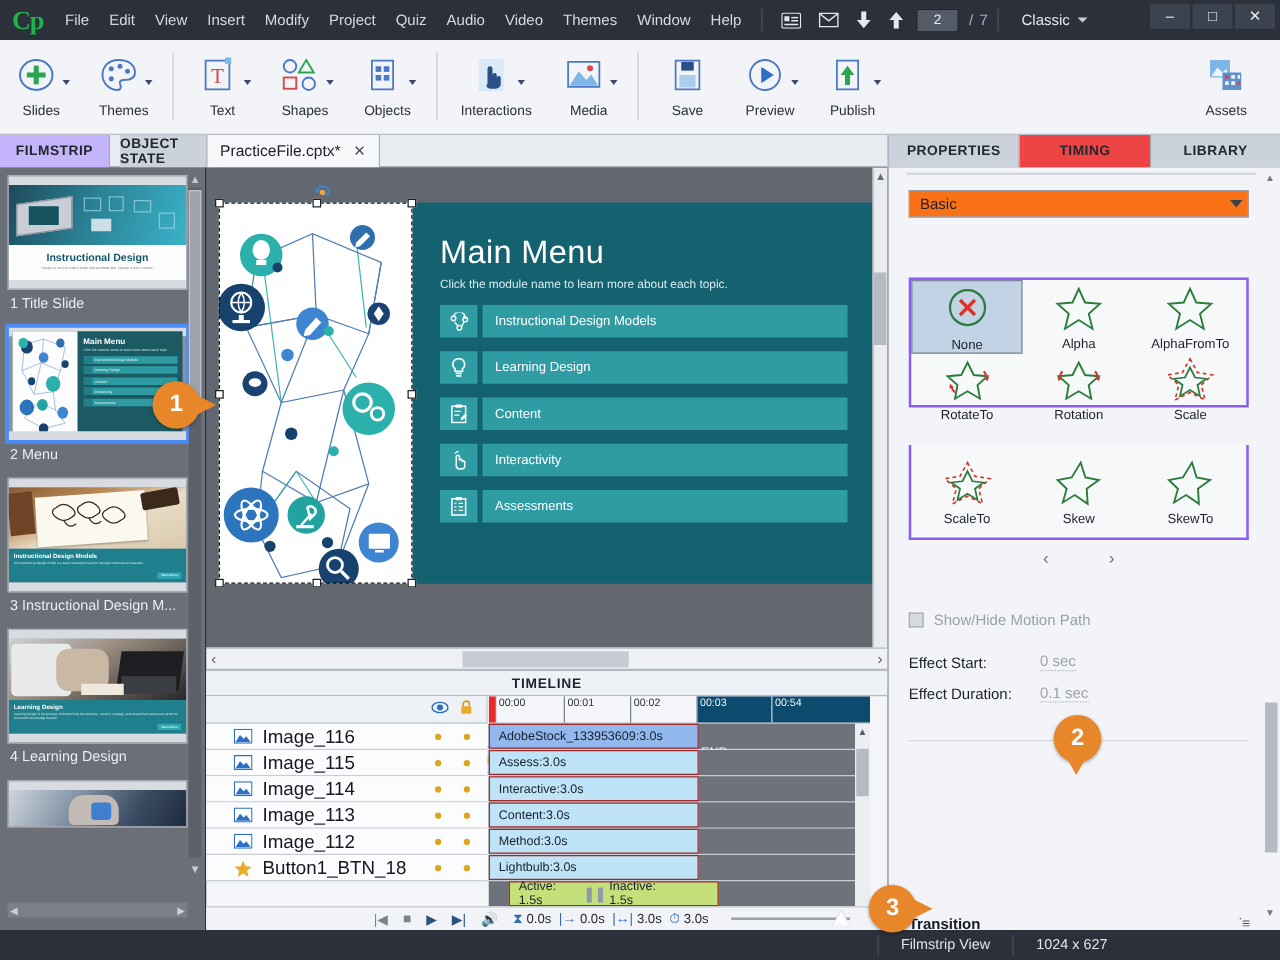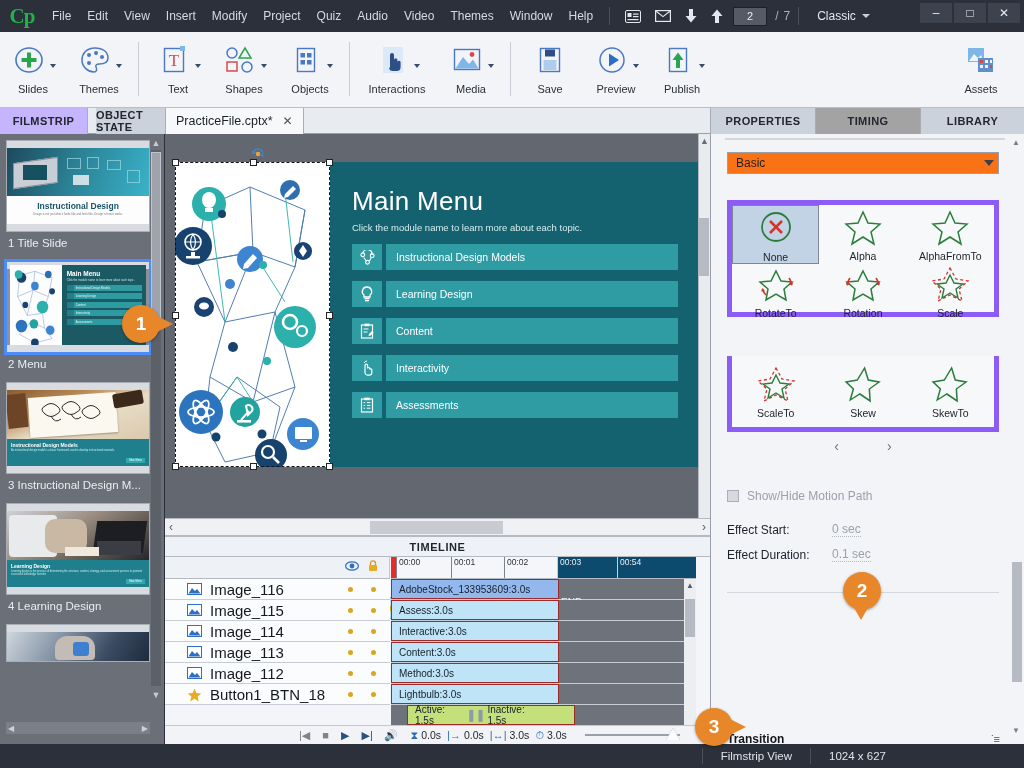--- a/index.html
+++ b/index.html
@@ -70,21 +70,21 @@
     border-left:1px solid #a8aeb8; border-right:1px solid #a8aeb8;
     display:flex; align-items:center; gap:10px; padding:0 10px; font-size:12.5px; color:#1c2028;
     cursor:default;
   }
   .doctab .x { font-size:12px; color:#4a505a; cursor:pointer;}
   .rtab {
     position:absolute; top:0; height:26px; display:flex;align-items:center;justify-content:center;
     font-size:11px; font-weight:bold; letter-spacing:.4px; color:#22262e; cursor:default;
     border-left:1px solid #a8aeb8;
   }
-  .rtab.active{ background:#a3a3a3;}
+  .rtab.active{ background:#ef4444;}
   .rtab.inactive{ background:#ccd2dc;}
 
   .filmstrip {
     position:absolute; left:0; top:134px; width:165px; height:610px;
     background:#6b6f77; border-right:1px solid #2b303a;
     overflow:hidden;
   }
   .fs-inner { position:absolute; left:6px; top:6px; width:148px; }
   .fs-slot { width:144px; margin-bottom:12px; }
   .fs-thumb {
@@ -232,22 +232,22 @@
 
   .sel {
     position:absolute; left:16px; top:18px; width:272px; height:22px;
     background:#f97316; border:1px solid #9aa0ab; display:flex; align-items:center;
     padding:0 4px 0 8px; font-size:12px; color:#1c2028; cursor:default;
   }
   .sel .ar { margin-left:auto; width:0;height:0;border-left:5px solid transparent;
              border-right:5px solid transparent;border-top:6px solid #3b414b;}
 
   .effgrid {
-    position:absolute; left:16px; top:66px; width:272px; height:117px;
-    border:5px solid #8b5cf6; background:#f7f8fa;
+    position:absolute; left:16px; top:88px; width:272px; height:104px;
+    border:2px solid #8b5cf6; background:#f7f8fa;
     display:grid; grid-template-columns:repeat(3,1fr); grid-template-rows:repeat(2,1fr);
   }
   .eff { display:flex; flex-direction:column; align-items:center; justify-content:center; cursor:default;}
   .eff.act { background:#c2d3e6; border:1px solid #7d8795;}
   .eff .nm { font-size:10.5px; color:#1c2028; margin-top:3px;}
 
   .effpager { position:absolute; left:16px; top:222px; width:272px; height:20px;
               display:flex; align-items:center; justify-content:center; gap:48px;
               color:#6c727c; font-size:14px;}
   .mpath { position:absolute; left:16px; top:288px; display:flex; align-items:center; gap:8px;}

